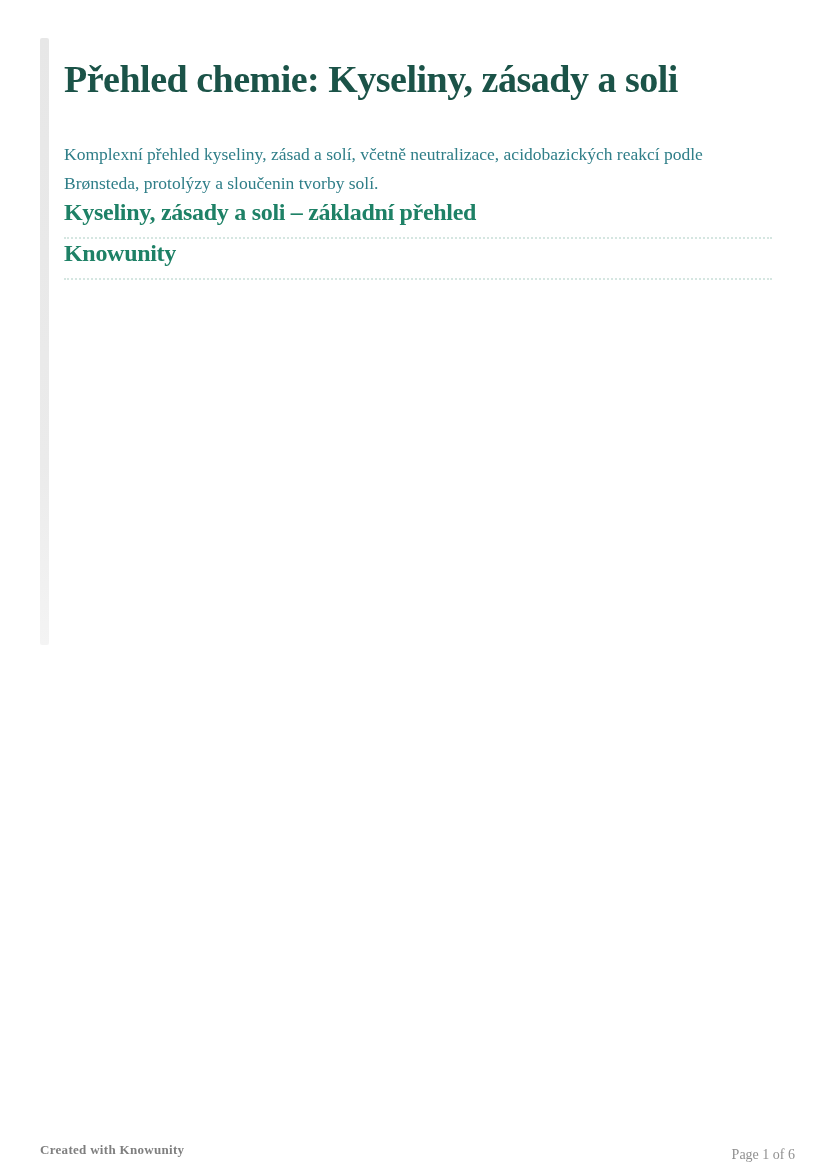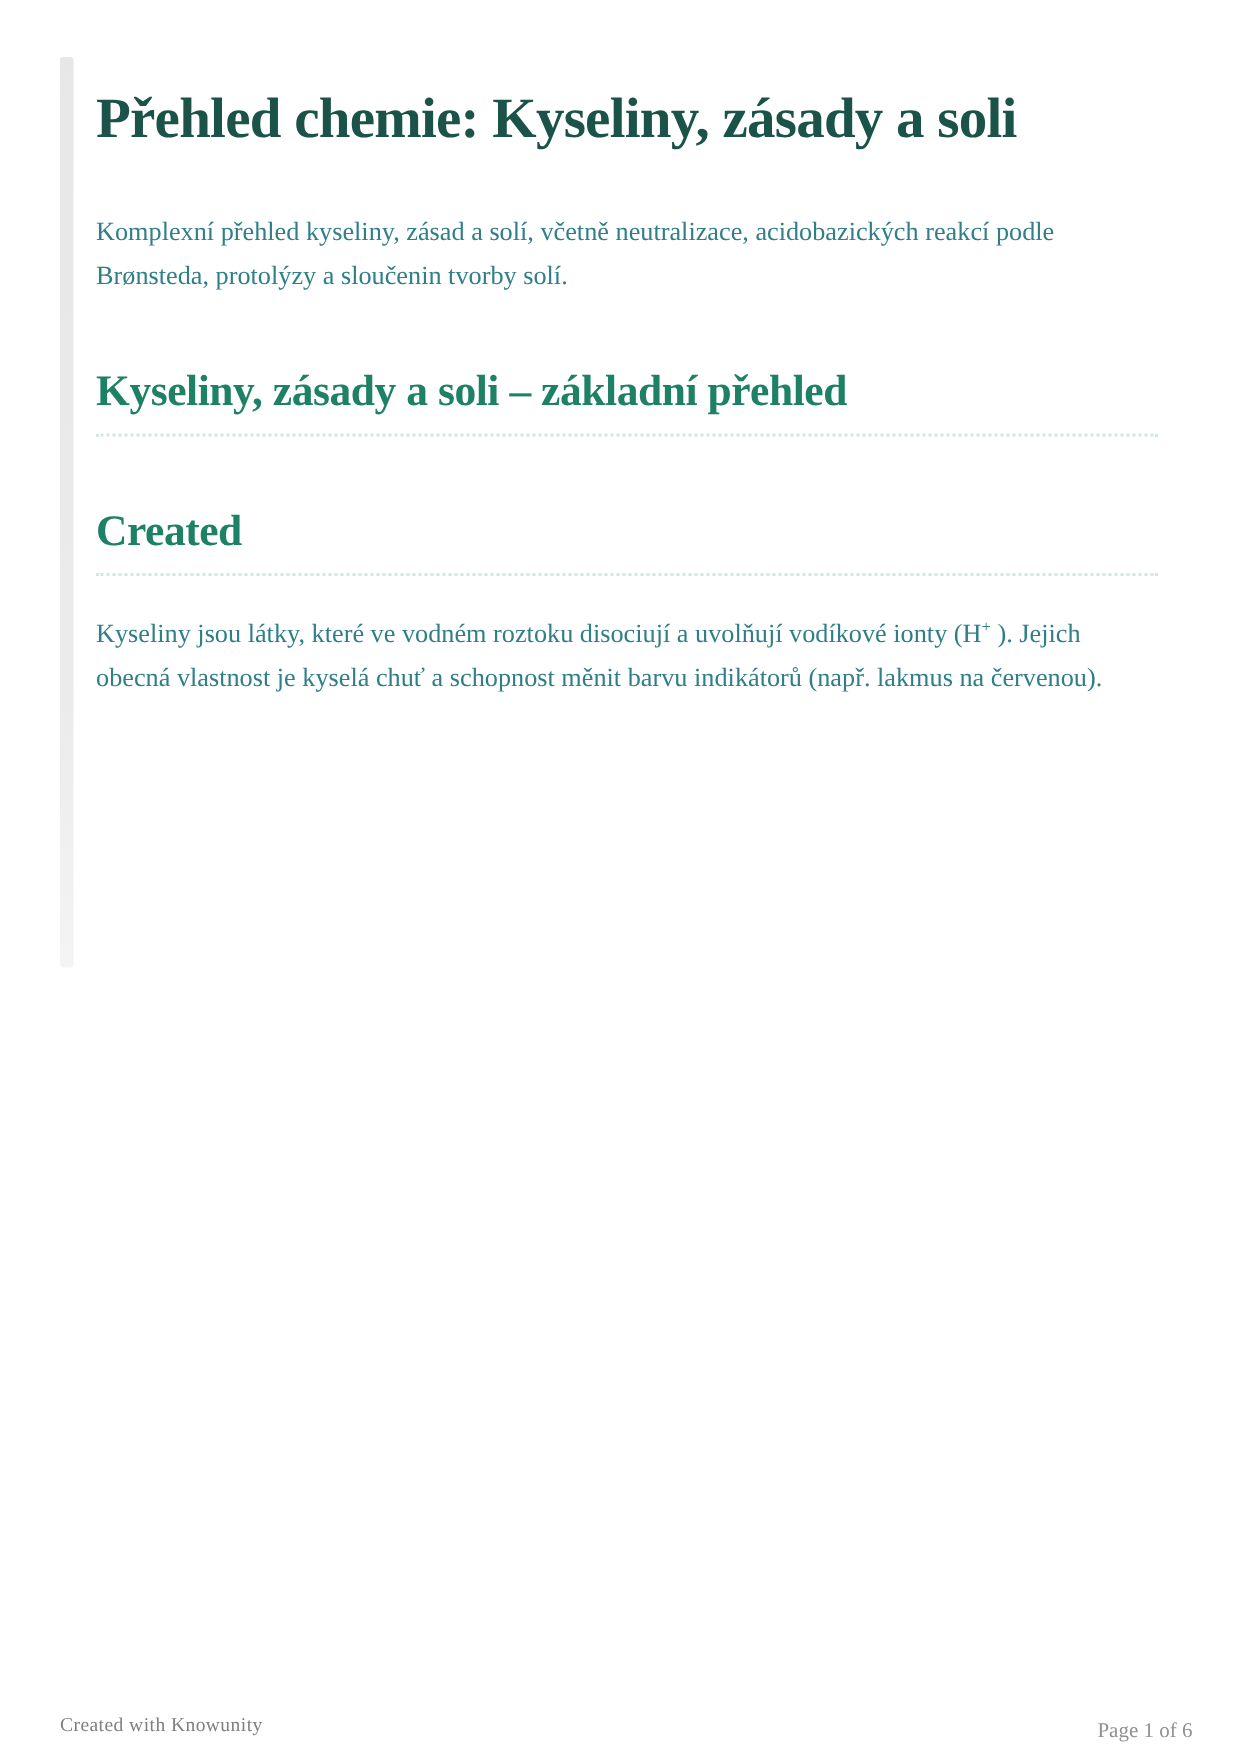--- a/index.html
+++ b/index.html
@@ -39,41 +39,40 @@
     letter-spacing: -0.5px;
     color: var(--title, #1b5348);
   }
   p.body-text {
     font-size: 17.5px;
     line-height: 1.66;
     color: var(--body, #2f7e88);
   }
   .intro { margin-top: 36px; }
   h2.section-heading {
-    margin-top: 46px;
-    font-size: 29px;
+    font-size: 24px;
     line-height: 1.2;
     font-weight: bold;
     letter-spacing: -0.3px;
     color: var(--heading, #1e8166);
     padding-bottom: 10px;
     border-bottom: 2px dotted var(--divider, #d5e6e1);
   }
   .section-body { margin-top: 24px; }
   sup.ion-sup {
     font-size: 11px;
     line-height: 0;
     vertical-align: super;
   }
   .footer-created {
     position: absolute;
     left: 40px;
     top: 1142px;
     font-size: 13px;
-    font-weight: normal;
+    font-weight: bold;
     letter-spacing: 0.3px;
     color: var(--footer_left, #7f7f7f);
   }
   .footer-page {
     position: absolute;
     right: 33px;
     top: 1147px;
     font-size: 14px;
     color: var(--footer_right, #909090);
   }
@@ -87,23 +86,22 @@
 
   <div class="content">
 
     <h1 class="doc-title">Přehled chemie: Kyseliny, zásady a soli</h1>
 
     <p class="body-text intro">Komplexní přehled kyseliny, zásad a solí, včetně neutralizace, acidobazických reakcí podle Brønsteda, protolýzy a sloučenin tvorby solí.</p>
 
     <h2 class="section-heading">Kyseliny, zásady a soli – základní přehled</h2>
 
 
-    <h2 class="section-heading">Created</h2>
+    <h2 class="section-heading">Knowunity</h2>
 
-    <p class="body-text section-body"><span>Kyseliny jsou látky, které ve vodném roztoku disociují a uvolňují vodíkové ionty (H</span><sup class="ion-sup">+</sup><span>&nbsp;). Jejich obecná vlastnost je kyselá chuť a schopnost měnit barvu indikátorů (např. lakmus na červenou).</span></p>
 
   </div>
 
   <div class="footer-created">Created with Knowunity</div>
 
   <div class="footer-page">Page 1 of 6</div>
 
 </div>
 
 </body></html>

